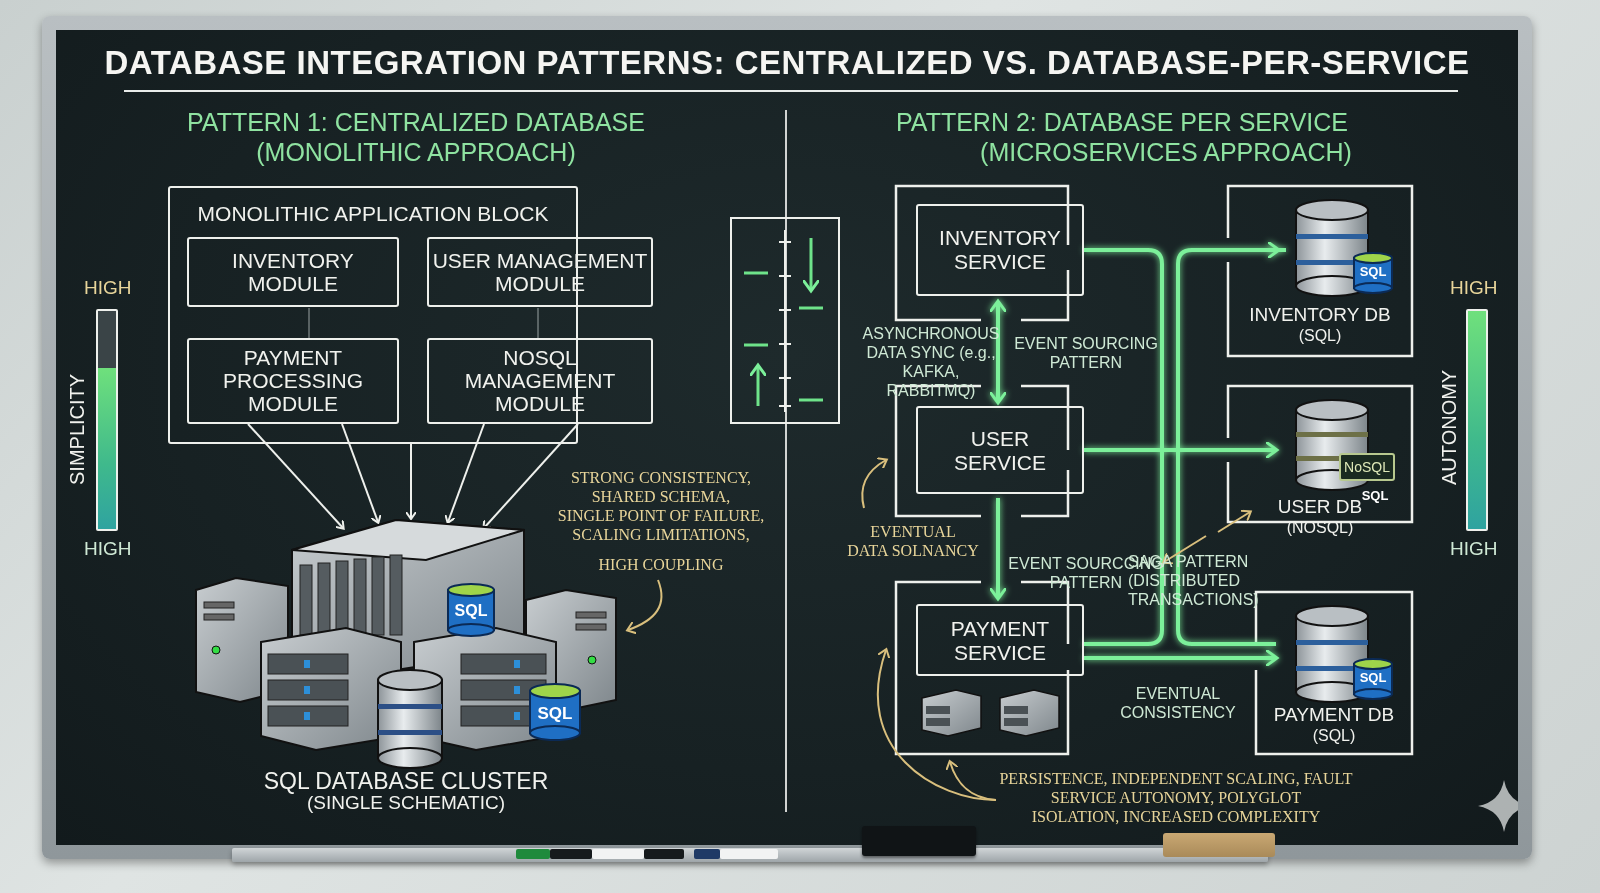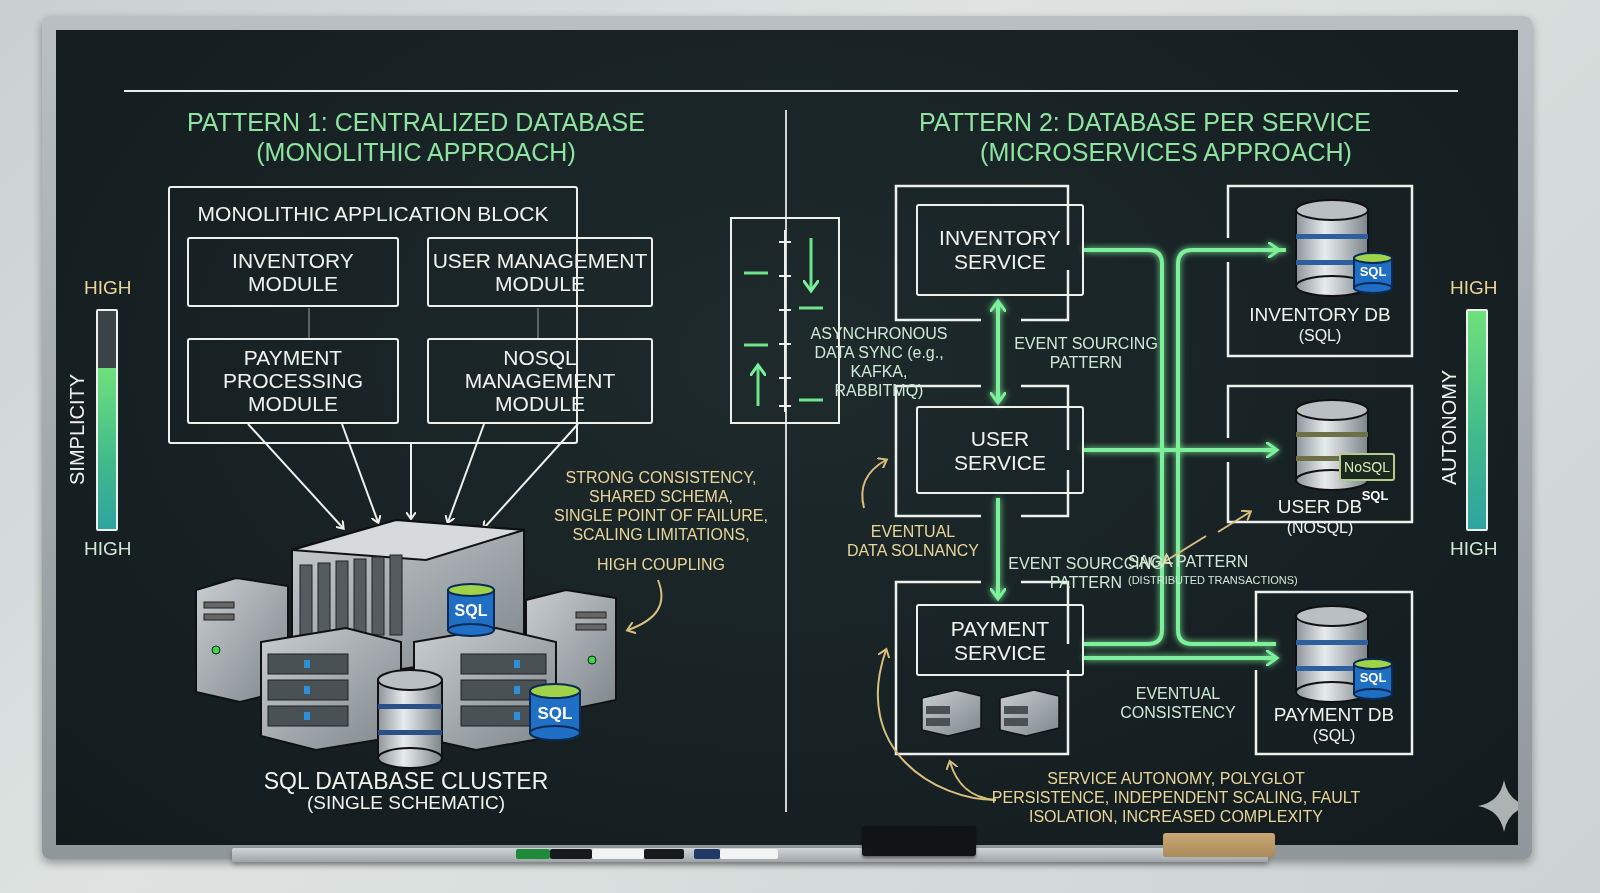--- a/index.html
+++ b/index.html
@@ -47,42 +47,43 @@
 
   .box { position: absolute; border: 2.5px solid #eef0ec; border-radius: 3px; }
   .box-label { position: absolute; left: 0; right: 0; text-align: center; color: #f1f2ee; font-family: "Liberation Sans", sans-serif; font-size: 21px; line-height: 23px; }
 
   .gauge { position: absolute; width: 22px; border: 2.5px solid #eef0ec; border-radius: 2px; background: #3a4447; overflow: hidden; }
   .gauge-fill { position: absolute; left: 0; right: 0; bottom: 0; background: linear-gradient(180deg, #6fe07c, #3fb98c 60%, #2fa3a0); }
   .gauge-label { position: absolute; font-family: "Liberation Sans", sans-serif; font-size: 19px; }
   .vert { transform: rotate(-90deg); transform-origin: left top; white-space: nowrap; }
 
   .note { font-family: "Liberation Sans", sans-serif; font-size: 16px; line-height: 19px; }
-  .note-gold { color: #e8d59a; }
+  .note-gold { color: #e8d59a; font-family: Liberation Serif, serif; }
   .note-mint { color: #cfe9d5; }
 
   .db-caption { font-family: "Liberation Sans", sans-serif; color: #f1f2ee; text-align: center; }
 
   svg { position: absolute; left: 0; top: 0; overflow: visible; }
   .divider { left: 729px; top: 80px; width: 2px; height: 702px; background: #e5e7e4; opacity: 0.9; }
 </style>
 </head>
 <body>
 
 <div class="frame"></div>
 <div class="board">
 
+  <div class="abs title">DATABASE INTEGRATION PATTERNS: CENTRALIZED VS. DATABASE-PER-SERVICE</div>
   <div class="abs title-rule"></div>
 
   <div class="abs divider"></div>
 
   <div class="abs pattern-head" style="left:110px; width:500px; top:77px;">PATTERN 1: CENTRALIZED DATABASE</div>
   <div class="abs pattern-head" style="left:110px; width:500px; top:107px;">(MONOLITHIC APPROACH)</div>
 
-  <div class="abs pattern-head" style="left:819px; width:540px; top:77px;">PATTERN 2: DATABASE PER SERVICE</div>
+  <div class="abs pattern-head" style="left:796px; width:540px; top:77px;">PATTERN 2: DATABASE PER SERVICE</div>
   <div class="abs pattern-head" style="left:840px; width:540px; top:107px;">(MICROSERVICES APPROACH)</div>
 
   <div class="box" style="left:112px; top:156px; width:410px; height:258px;">
     <div class="box-label" style="top:14px;">MONOLITHIC APPLICATION BLOCK</div>
   </div>
   <div class="box" style="left:131px; top:207px; width:212px; height:70px;">
     <div class="box-label" style="top:10px;">INVENTORY</div>
     <div class="box-label" style="top:33px;">MODULE</div>
   </div>
   <div class="box" style="left:371px; top:207px; width:226px; height:70px;">
@@ -331,48 +332,48 @@
   <div class="abs db-caption" style="left:160px; top:762px; width:380px; font-size:19px;">(SINGLE SCHEMATIC)</div>
 
   <div class="abs note note-gold center" style="left:480px; top:438px; width:250px;">
     <div>STRONG CONSISTENCY,</div>
     <div>SHARED SCHEMA,</div>
     <div>SINGLE POINT OF FAILURE,</div>
     <div>SCALING LIMITATIONS,</div>
   </div>
   <div class="abs note note-gold center" style="left:480px; top:525px; width:250px;">HIGH COUPLING</div>
 
-  <div class="abs note note-mint center" style="left:748px; top:294px; width:150px;">
+  <div class="abs note note-mint center" style="left:800px; top:294px; width:150px;">
     <div>ASYNCHRONOUS</div>
     <div>DATA SYNC (e.g.,</div>
     <div>KAFKA, RABBITMQ)</div>
   </div>
   <div class="abs note note-mint center" style="left:955px; top:304px; width:150px;">
     <div>EVENT SOURCING</div>
     <div>PATTERN</div>
   </div>
   <div class="abs note note-gold center" style="left:782px; top:492px; width:150px;">
     <div>EVENTUAL</div>
     <div>DATA SOLNANCY</div>
   </div>
   <div class="abs note note-mint center" style="left:950px; top:492px; width:160px;margin-top:32px;">
     <div>EVENT SOURCCING</div>
     <div>PATTERN</div>
   </div>
   <div class="abs note note-mint" style="left:1072px; top:522px; width:240px;">
     <div>SAGA PATTERN</div>
-    <div style="font-size:11px;">(DISTRIBUTED TRANSACTIONS)</div>
+    <div style="font-size:16px;">(DISTRIBUTED TRANSACTIONS)</div>
   </div>
   <div class="abs note note-mint center" style="left:1052px; top:654px; width:140px;">
     <div>EVENTUAL</div>
     <div>CONSISTENCY</div>
   </div>
   <div class="abs note note-gold center" style="left:930px; top:739px; width:380px;">
+    <div>PERSISTENCE, INDEPENDENT SCALING, FAULT</div>
     <div>SERVICE AUTONOMY, POLYGLOT</div>
-    <div>PERSISTENCE, INDEPENDENT SCALING, FAULT</div>
     <div>ISOLATION, INCREASED COMPLEXITY</div>
   </div>
 
   <div class="gauge-label t-gold" style="left:28px; top:247px;">HIGH</div>
   <div class="gauge" style="left:40px; top:279px; height:222px;">
     <div class="gauge-fill" id="simp-fill" style="height: 74%;"></div>
   </div>
   <div class="gauge-label t-white vert" style="left:10px; top:455px; font-size:20px;">SIMPLICITY</div>
   <div class="gauge-label t-mint" style="left:28px; top:508px;">HIGH</div>
 

